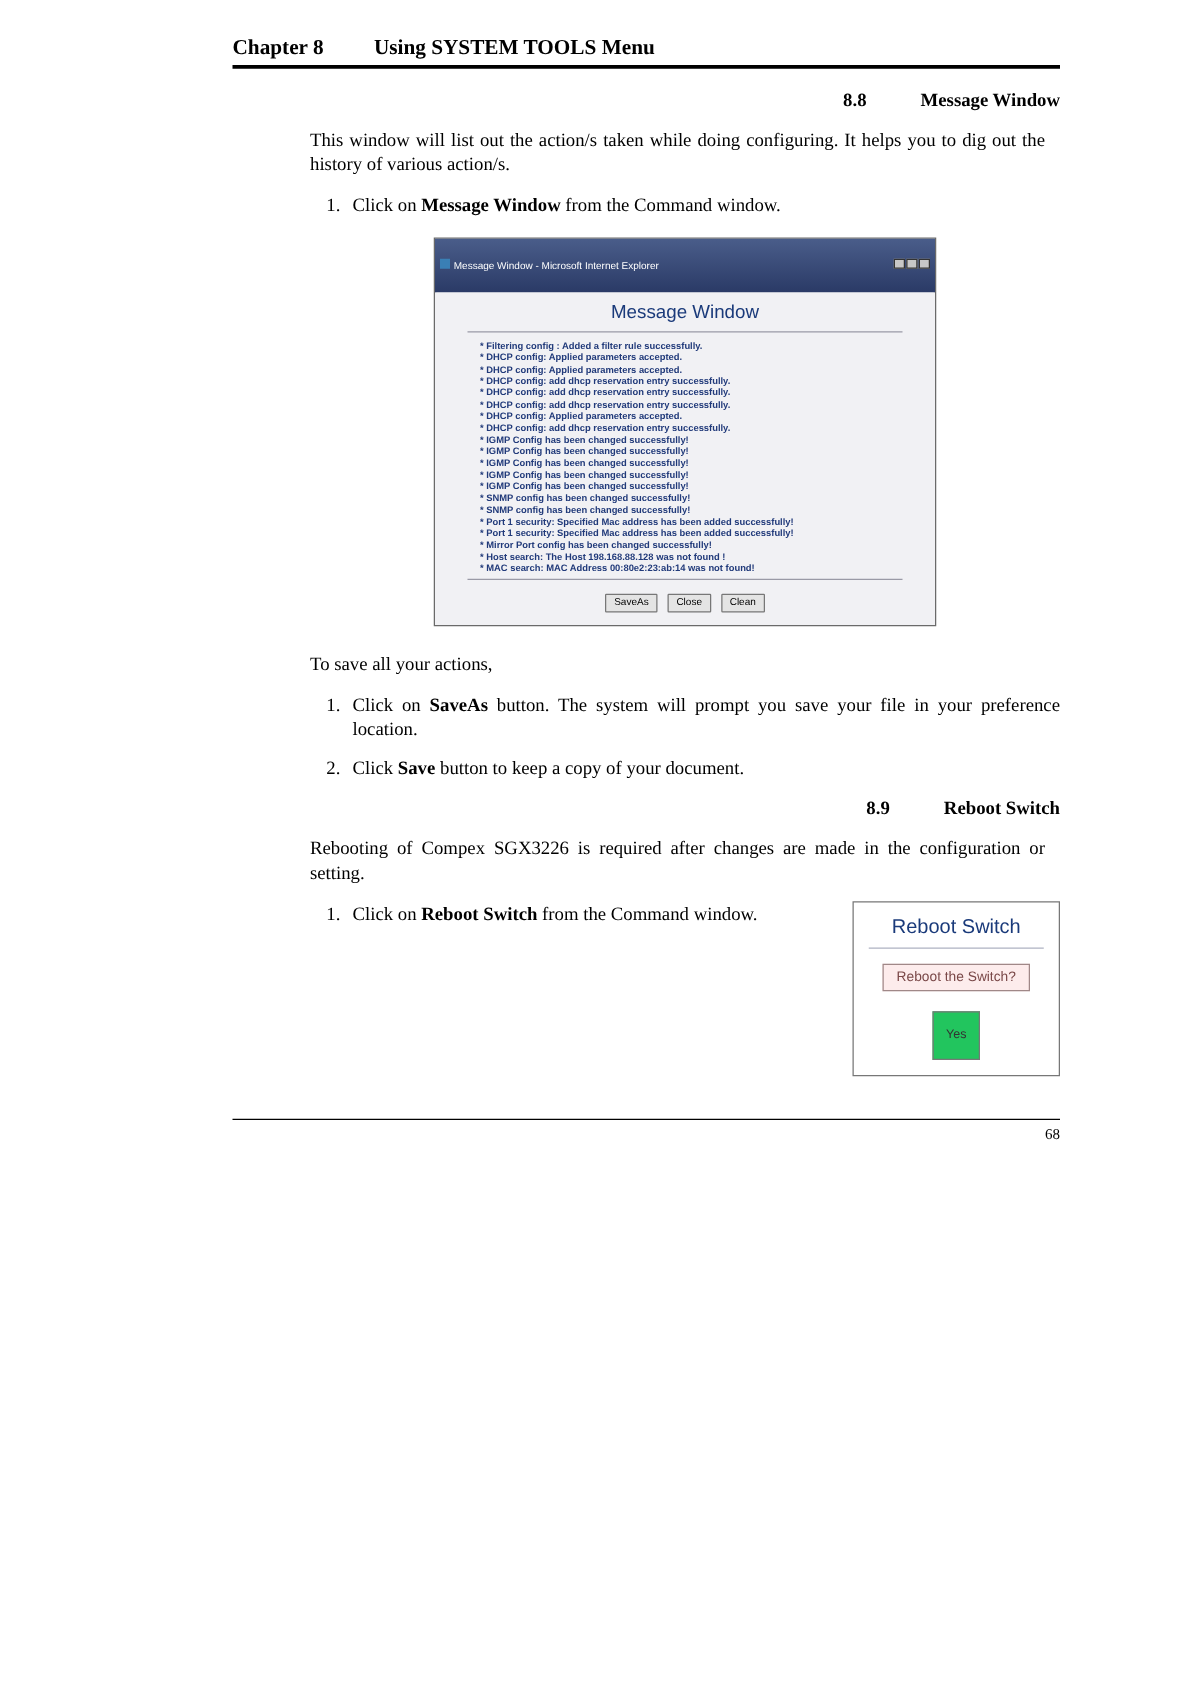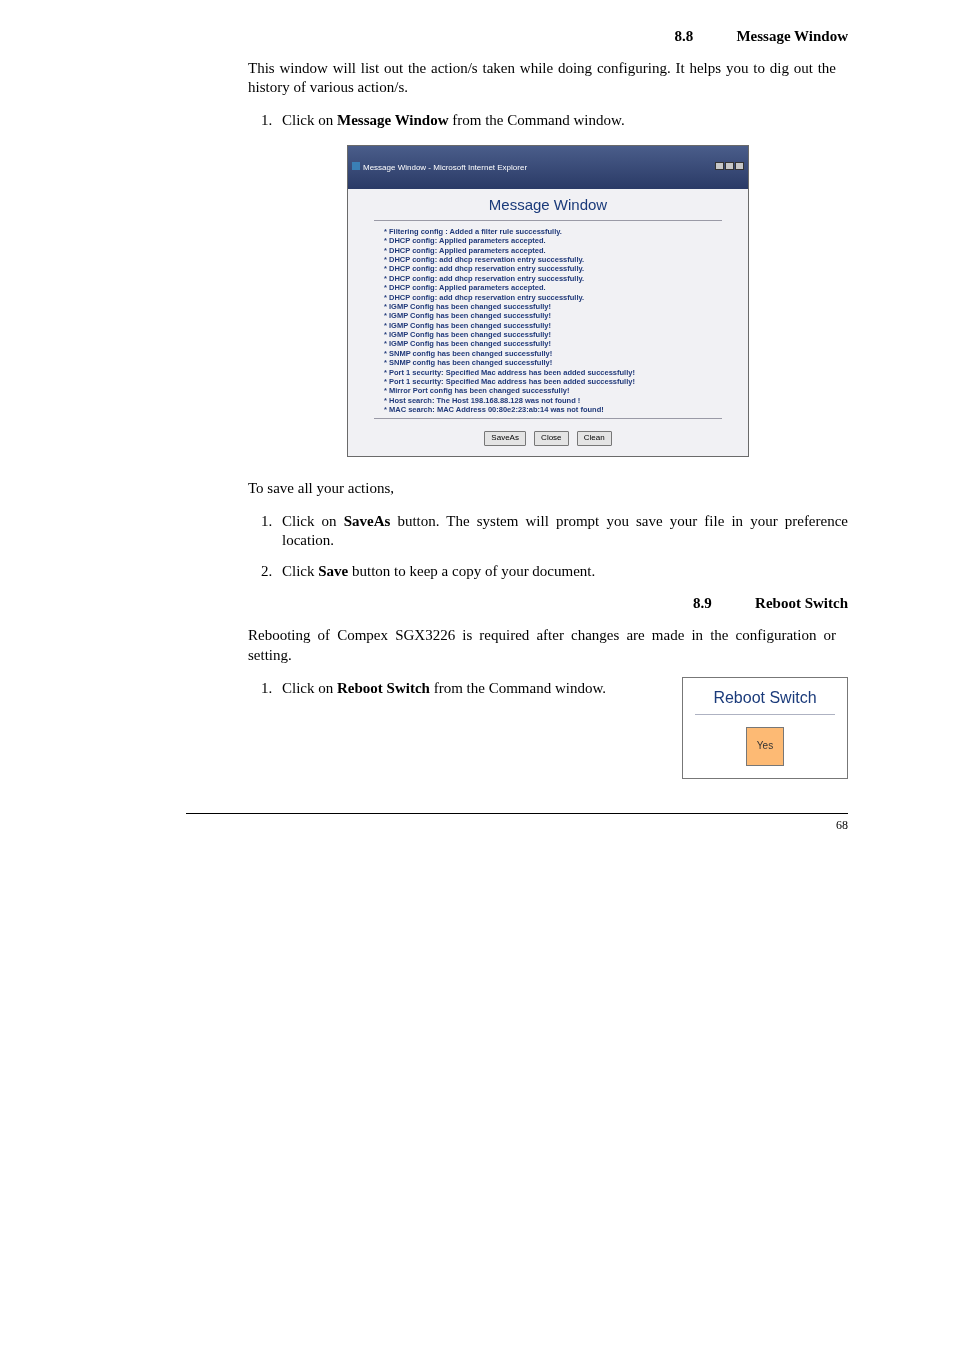--- a/index.html
+++ b/index.html
@@ -125,41 +125,45 @@
     display:inline-block;
     background:#fdecec;
     border:1px solid #a08888;
     color:#7a4848;
     font-size:11px;
     padding: 3px 10px;
     margin-bottom: 16px;
   }
   .reboot-yes {
     display:inline-block;
-    background:#fdba74;
+    background:#22c55e;
     border:1px solid #777;
     font-size:10px;
     padding: 12px 10px;
     margin-bottom: 12px;
     color:#333;
   }
   .clearfix::after { content:""; display:block; clear:both; }
   .footer-line {
     border-top: 1px solid #000;
     margin-top: 34px;
     padding-top: 4px;
     text-align: right;
     font-size: 12px;
   }
 </style>
 </head>
 <body>
 
 <div class="page">
 
+  <div class="chapter-header">
+    <span class="left">Chapter 8</span>
+    <span class="right">Using SYSTEM TOOLS Menu</span>
+  </div>
 
   <div class="section-row">
     <div class="section-num">8.8</div>
     <div class="section-title">Message Window</div>
   </div>
 
   <div class="body-block">
     <p class="para">This window will list out the action/s taken while doing configuring. It helps you to dig out the history of various action/s.</p>
 
     <ol class="num-list">
@@ -227,20 +231,21 @@
     <div class="section-num">8.9</div>
     <div class="section-title">Reboot Switch</div>
   </div>
 
   <div class="body-block clearfix">
     <p class="para">Rebooting of Compex SGX3226 is required after changes are made in the configuration or setting.</p>
 
     <div class="reboot-box">
       <div class="reboot-title">Reboot Switch</div>
       <div class="reboot-sep"></div>
+      <div><span class="reboot-prompt-btn">Reboot the Switch?</span></div>
       <div><span class="reboot-yes">Yes</span></div>
     </div>
 
     <ol class="num-list">
       <li>
         <span>Click on </span><b>Reboot Switch</b><span> from the Command window.</span>
       </li>
     </ol>
   </div>
 

